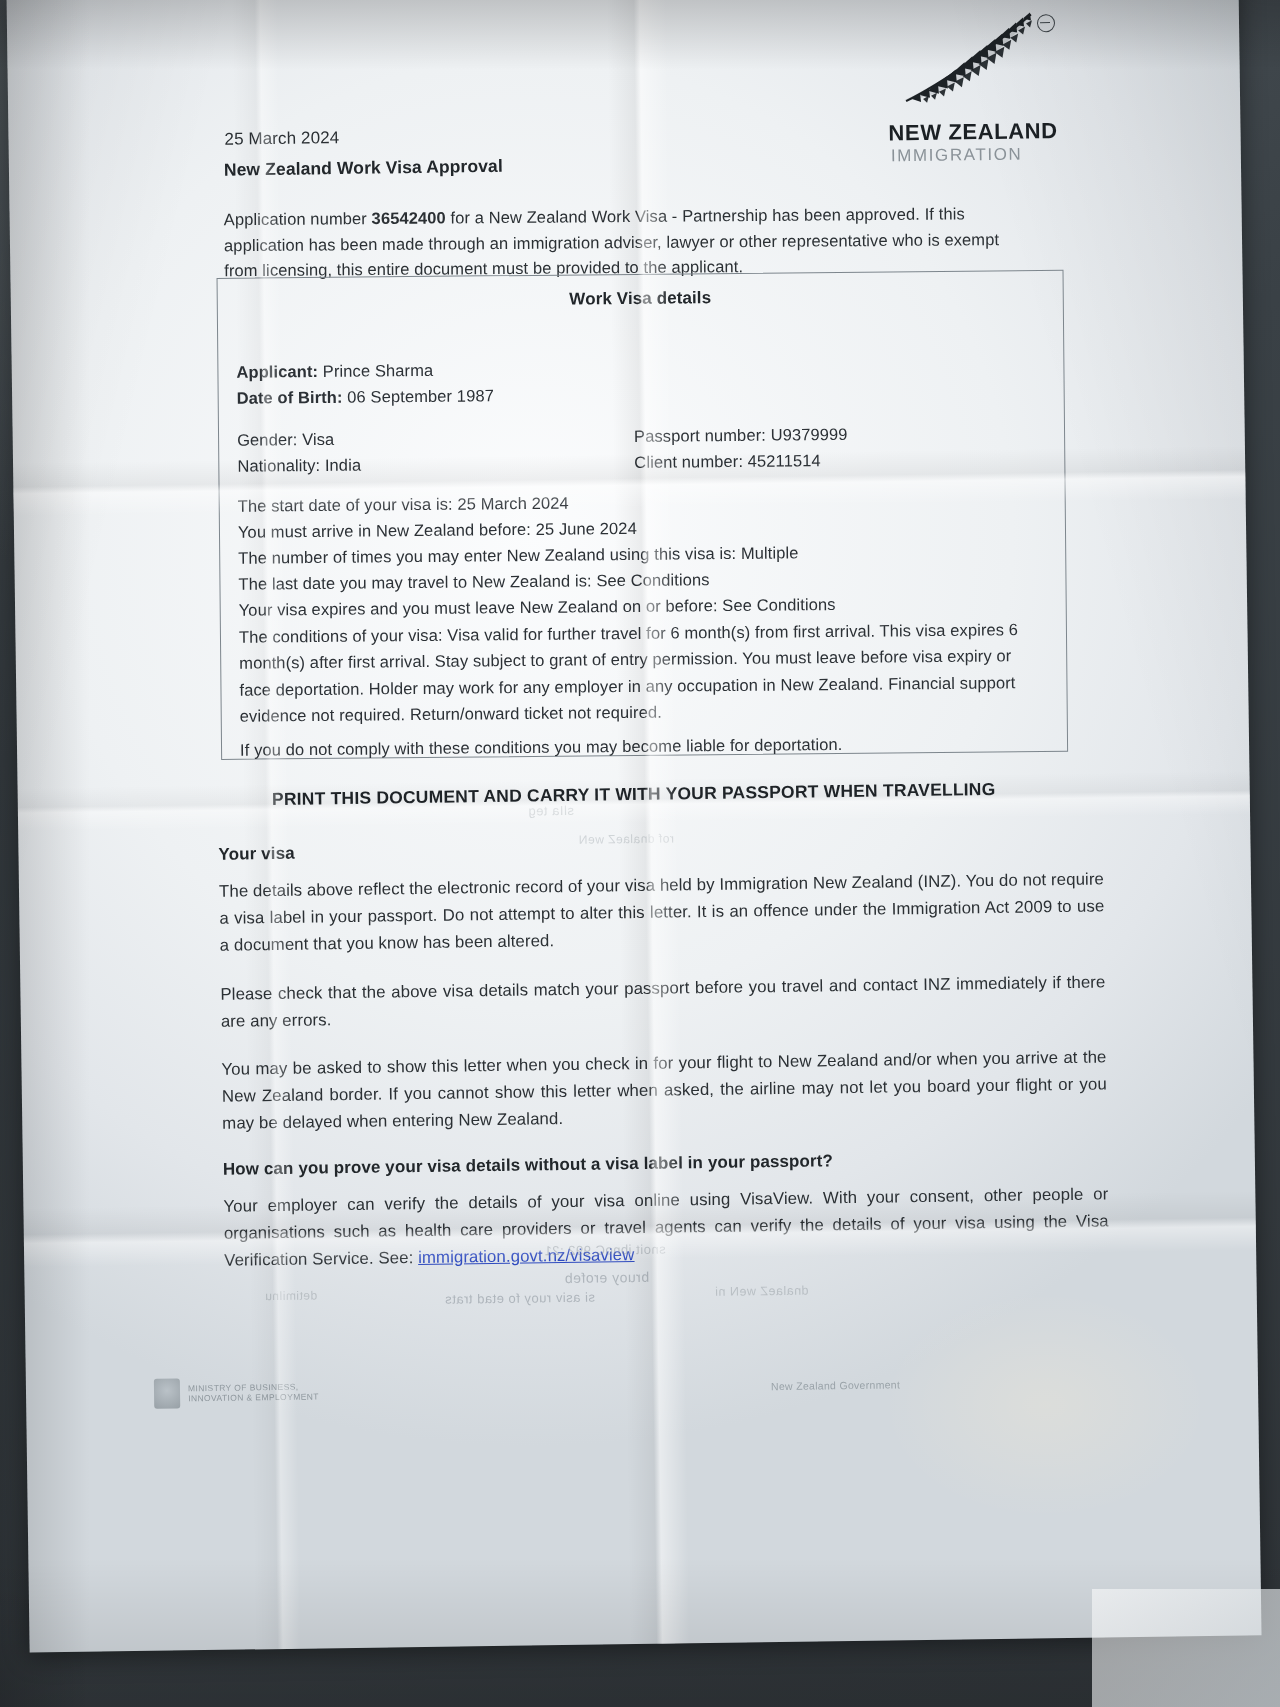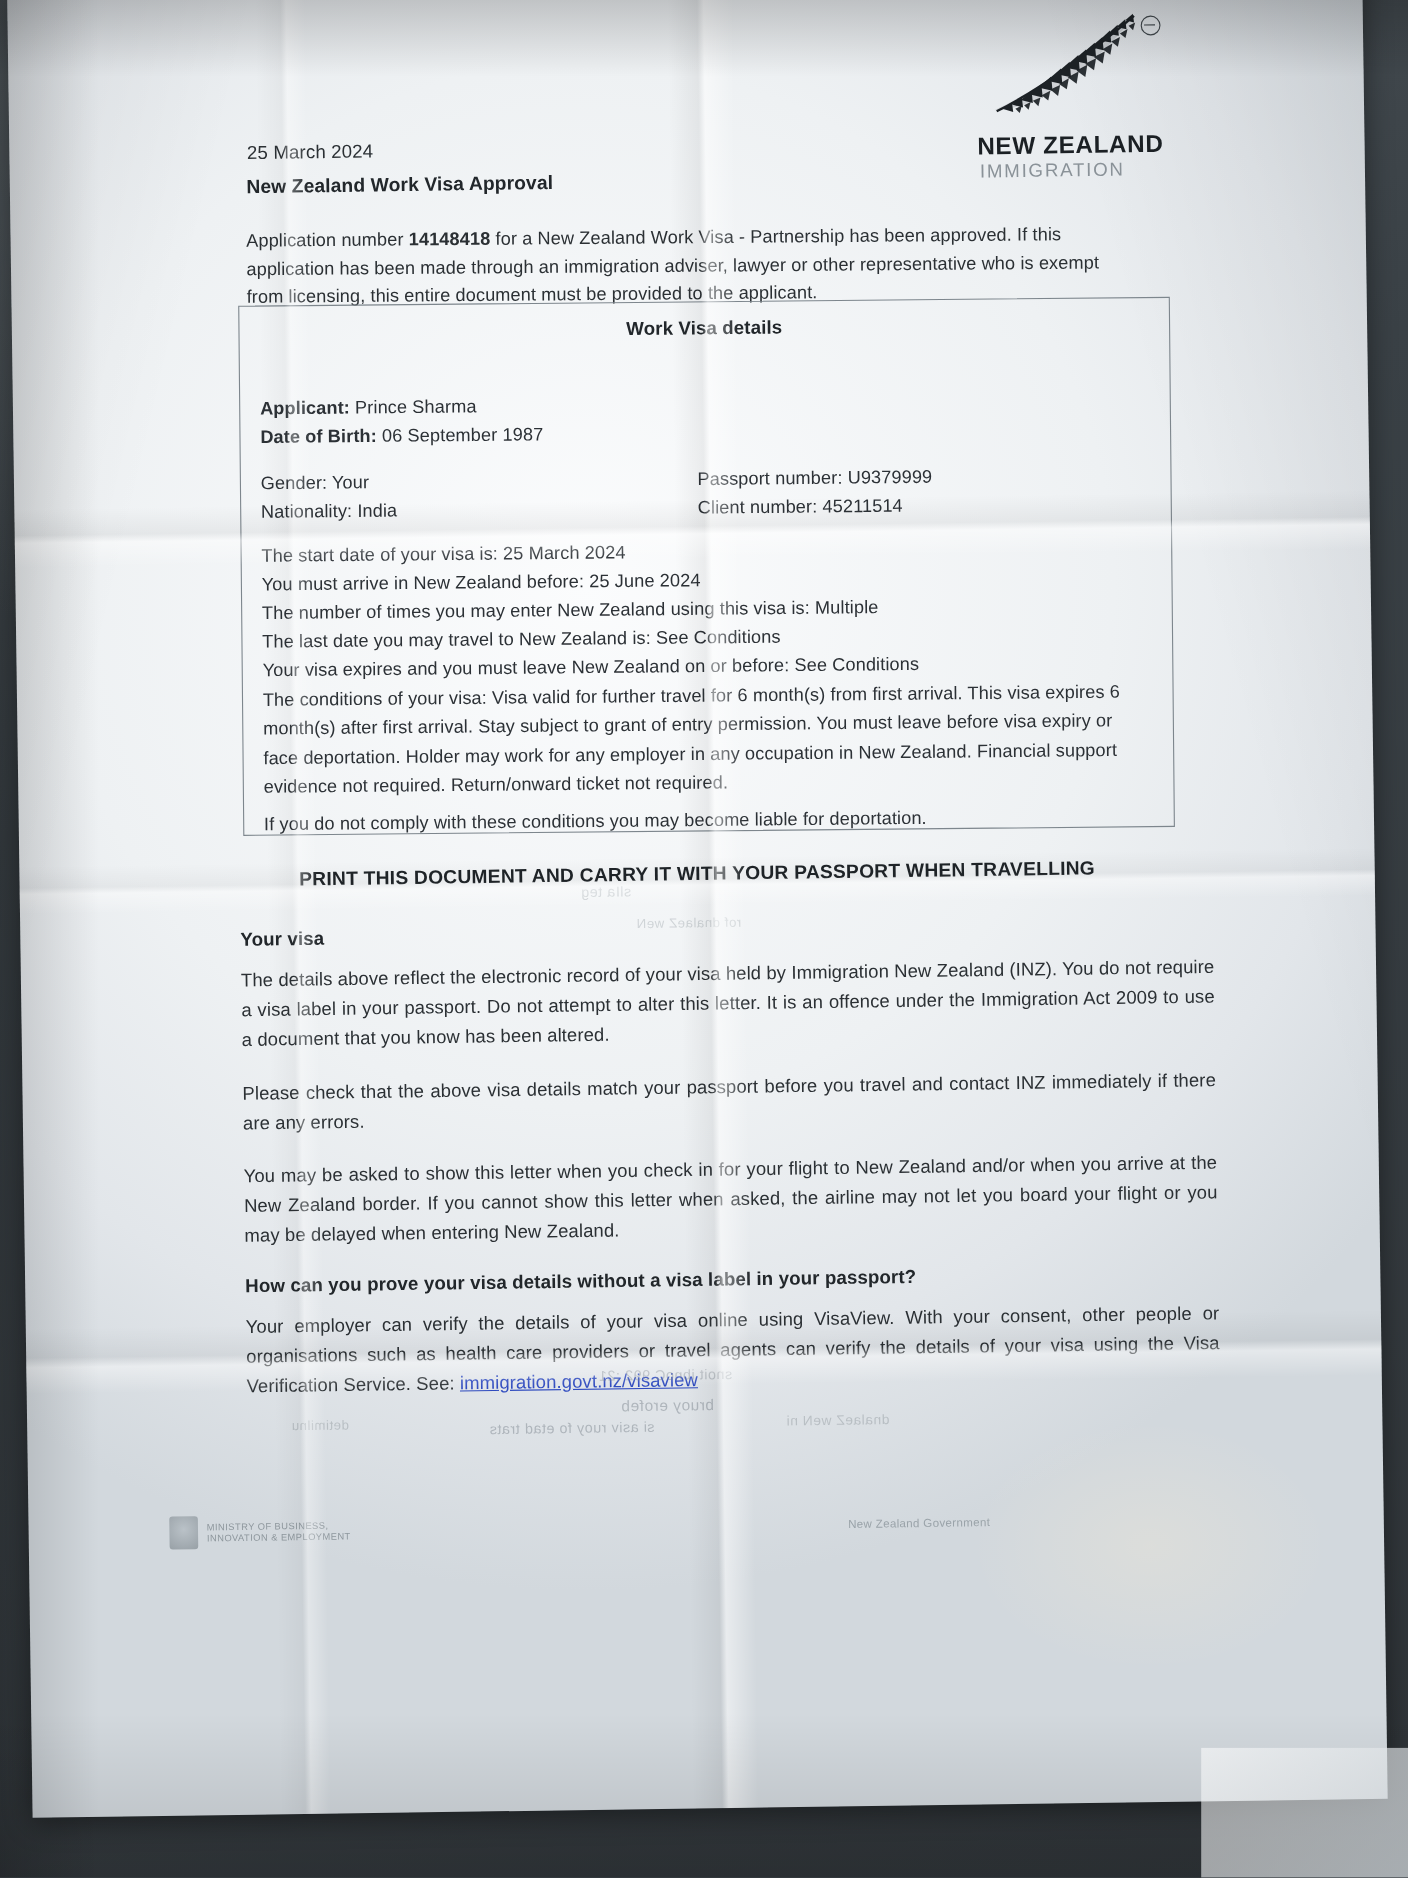--- a/index.html
+++ b/index.html
@@ -225,41 +225,41 @@
           </svg>
         </div>
         <div class="logo-word">NEW ZEALAND</div>
         <div class="logo-word2">IMMIGRATION</div>
       </div>
 
       <div class="blk date">25 March 2024</div>
       <div class="blk subject">New Zealand Work Visa Approval</div>
 
       <div class="blk intro">
-        <span>Application number </span><b>14148418</b><span> for a New Zealand Work Visa - Partnership has been approved. If this application has been made through an immigration adviser, lawyer or other representative who is exempt from licensing, this entire document must be provided to the applicant.</span>
+        <span>Application number </span><b>36542400</b><span> for a New Zealand Work Visa - Partnership has been approved. If this application has been made through an immigration adviser, lawyer or other representative who is exempt from licensing, this entire document must be provided to the applicant.</span>
       </div>
 
       <div class="blk box">
         <div class="box-title">Work Visa details</div>
 
         <div class="applicant">
           <div>
             <span class="lbl">Applicant:</span>
             <span>Prince Sharma</span>
           </div>
           <div>
             <span class="lbl">Date of Birth:</span>
             <span>06 September 1987</span>
           </div>
         </div>
 
         <div class="gender">
           <div>
             <span>Gender:</span>
-            <span>Your</span>
+            <span>Visa</span>
           </div>
           <div>
             <span>Nationality:</span>
             <span>India</span>
           </div>
         </div>
 
         <div class="passport">
           <div>
             <span>Passport number:</span>

